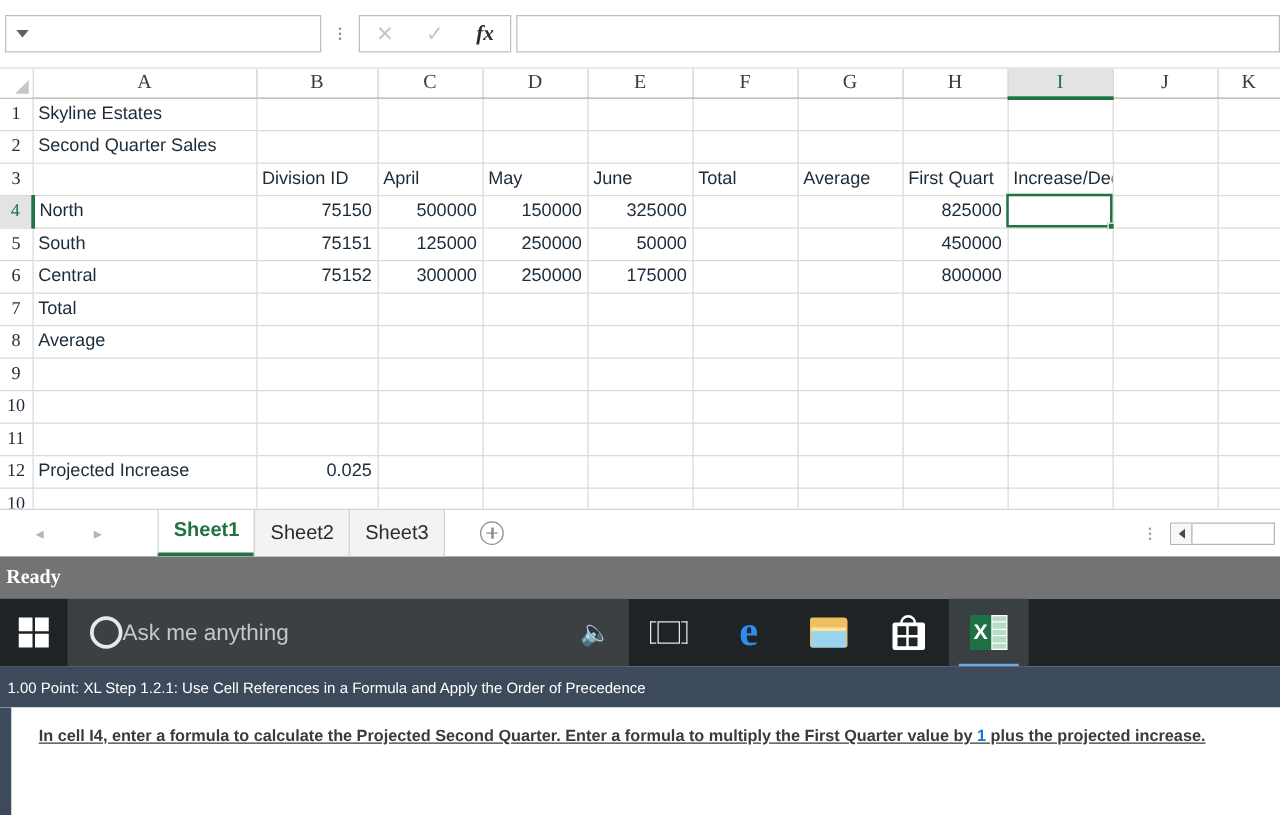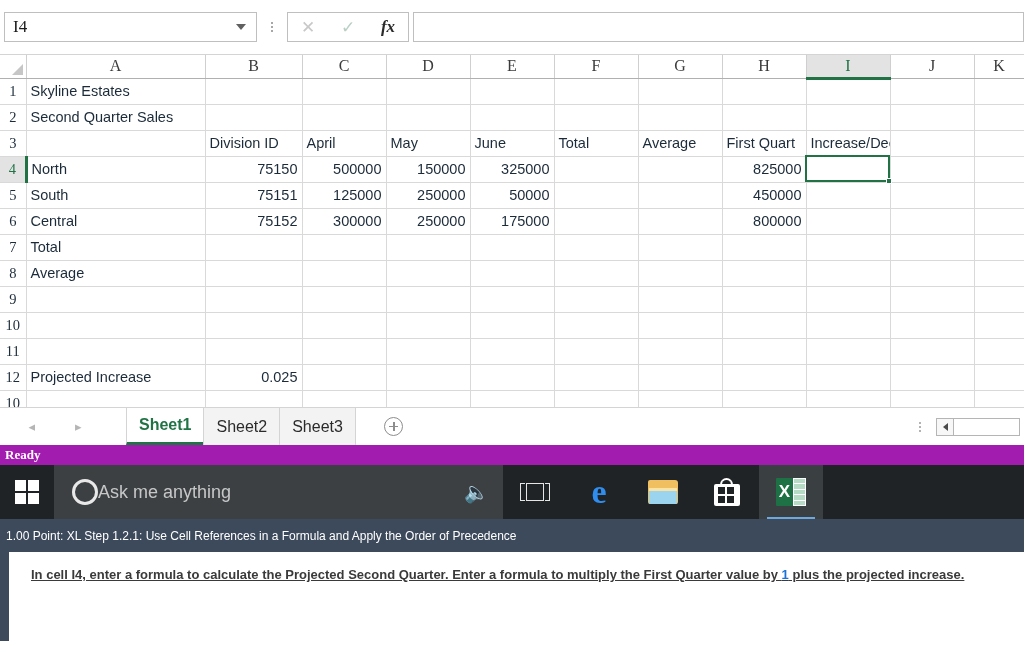--- a/index.html
+++ b/index.html
@@ -252,28 +252,28 @@
   }
   .hscroll .lbtn .tri {
     width: 0; height: 0;
     border-top: 4px solid transparent;
     border-bottom: 4px solid transparent;
     border-right: 5px solid #4a4a4a;
   }
 
   
   .statusbar {
-    height: 20px;
-    background: #a21caf;
+    height: 34px;
+    background: #737373;
     color: #ffffff;
     display: flex;
     align-items: center;
     padding-left: 5px;
     font-family: "Liberation Serif", serif;
-    font-size: 13px;
+    font-size: 16px;
     font-weight: bold;
   }
 
   
   .taskbar {
     height: 54px;
     background: #1f2326;
     display: flex;
     align-items: stretch;
   }
@@ -428,21 +428,20 @@
     line-height: 1.38;
     text-decoration: underline;
   }
   .task-text .hl { color: #1a73d6; }
 </style>
 </head>
 <body>
 
 <div class="formula-row">
   <div class="name-box">
-    <span class="name-box-text">I4</span>
     <span class="name-box-arrow"></span>
   </div>
   <div class="kebab">
       <i></i>
       <i></i>
       <i></i>
     </div>
   <div class="fx-group">
     <div class="fx-btn dim">✕</div>
     <div class="fx-btn dim check">✓</div>

